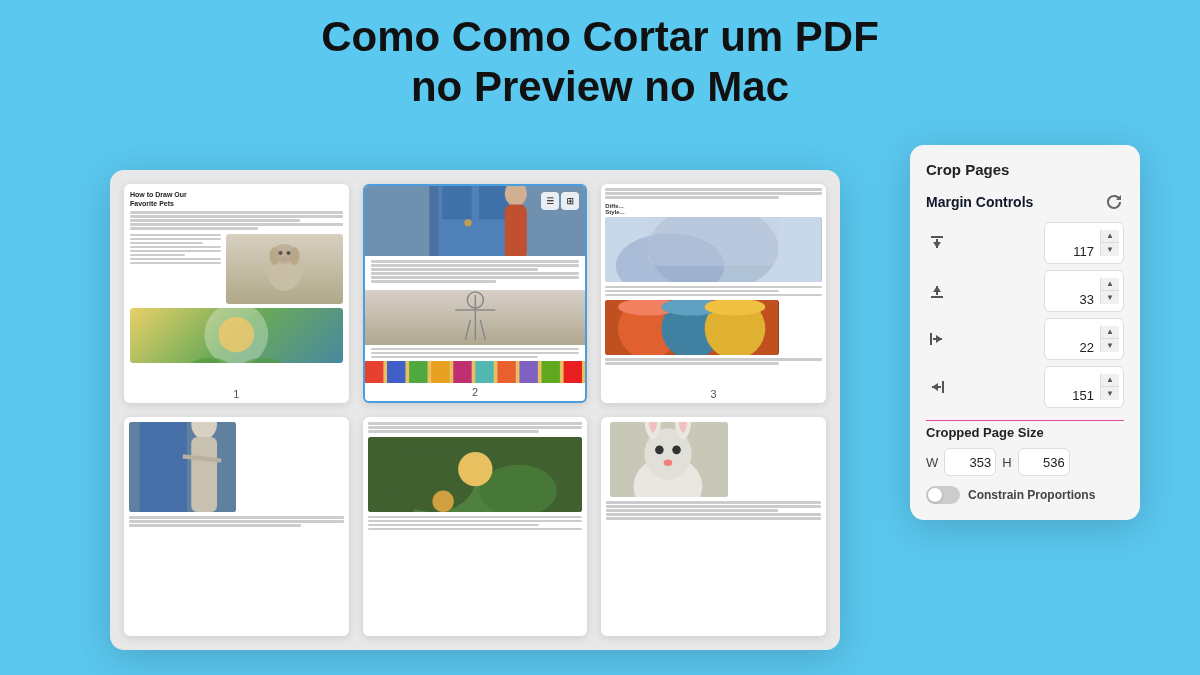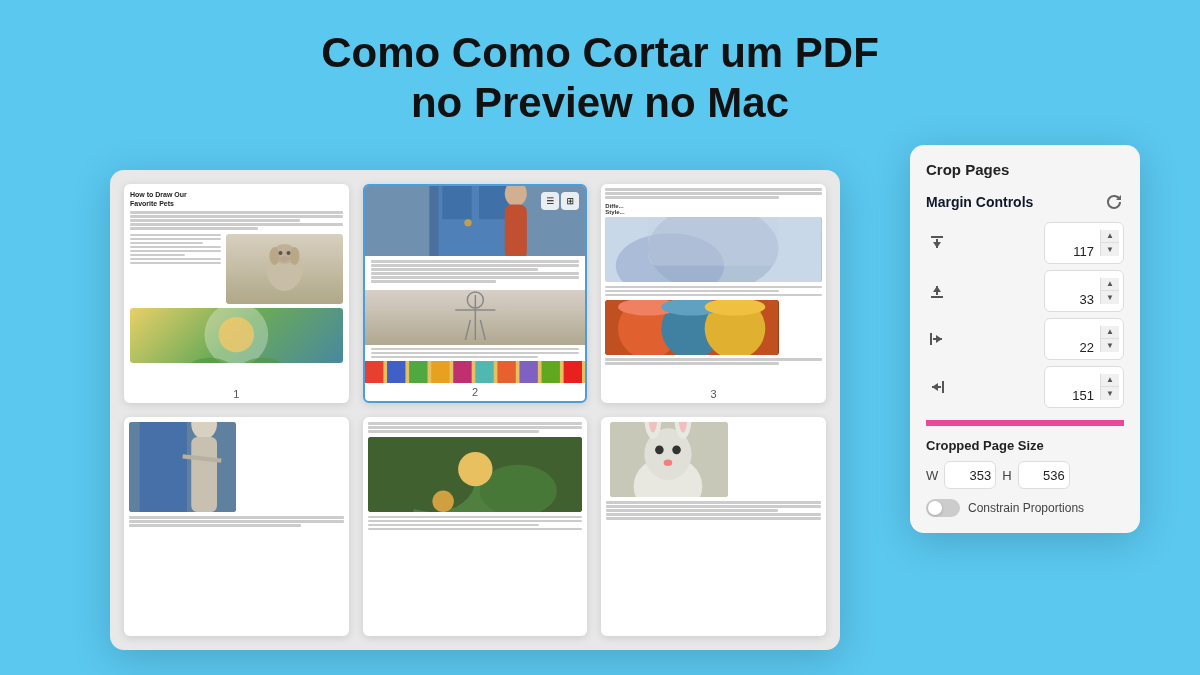--- a/index.html
+++ b/index.html
@@ -9,21 +9,21 @@
       height: 675px;
       background: #5bc8f0;
       font-family: -apple-system, BlinkMacSystemFont, 'Helvetica Neue', Arial, sans-serif;
       overflow: hidden;
       position: relative;
     }
 
     
     .page-title {
       text-align: center;
-      padding-top: 28px;
+      padding-top: 12px;
       font-size: 42px;
       font-weight: 900;
       color: #111;
       line-height: 1.2;
       position: relative;
       z-index: 2;
     }
 
     
     .pdf-viewer {
@@ -203,22 +203,22 @@
       color: #555;
       line-height: 1;
     }
 
     .stepper-btn:first-child {
       border-bottom: 1px solid #ddd;
     }
 
     .cropped-page-size-section {
       margin-top: 12px;
-      padding-top: 12px;
-      border-top: 6px solid #ec4899;
+      padding-top: 4px;
+      border-top: 1px solid #ec4899;
     }
 
     .cropped-page-size-label {
       font-size: 13px;
       font-weight: 600;
       color: #222;
       margin-bottom: 8px;
     }
 
     .size-row {
@@ -252,20 +252,21 @@
       text-align: right;
       outline: none;
       color: #222;
     }
 
     .constrain-row {
       display: flex;
       align-items: center;
       gap: 8px;
       margin-top: 10px;
+      font-weight: bold;
     }
 
     .toggle-switch {
       width: 34px;
       height: 18px;
       background: #ccc;
       border-radius: 9px;
       position: relative;
       cursor: pointer;
     }

